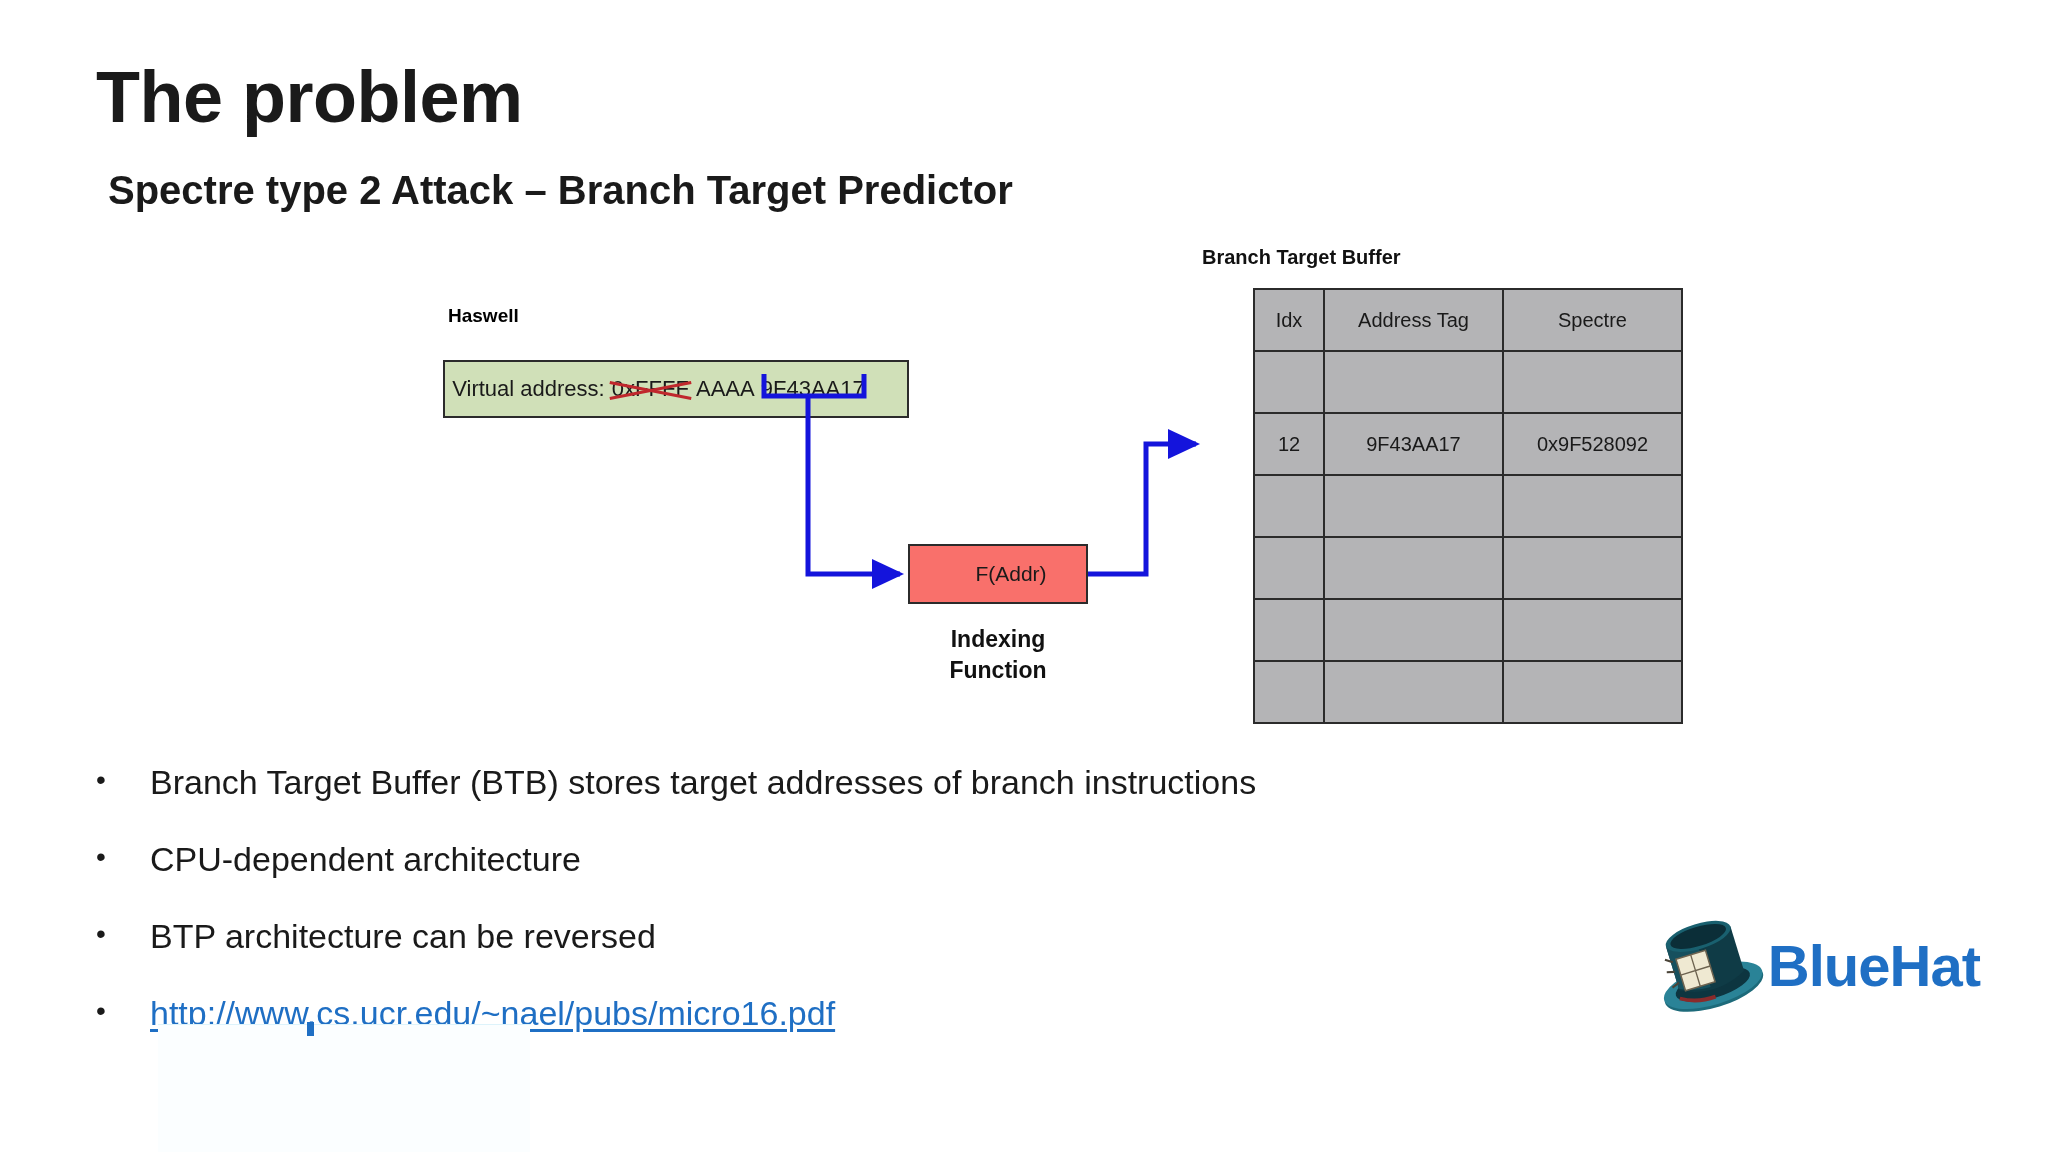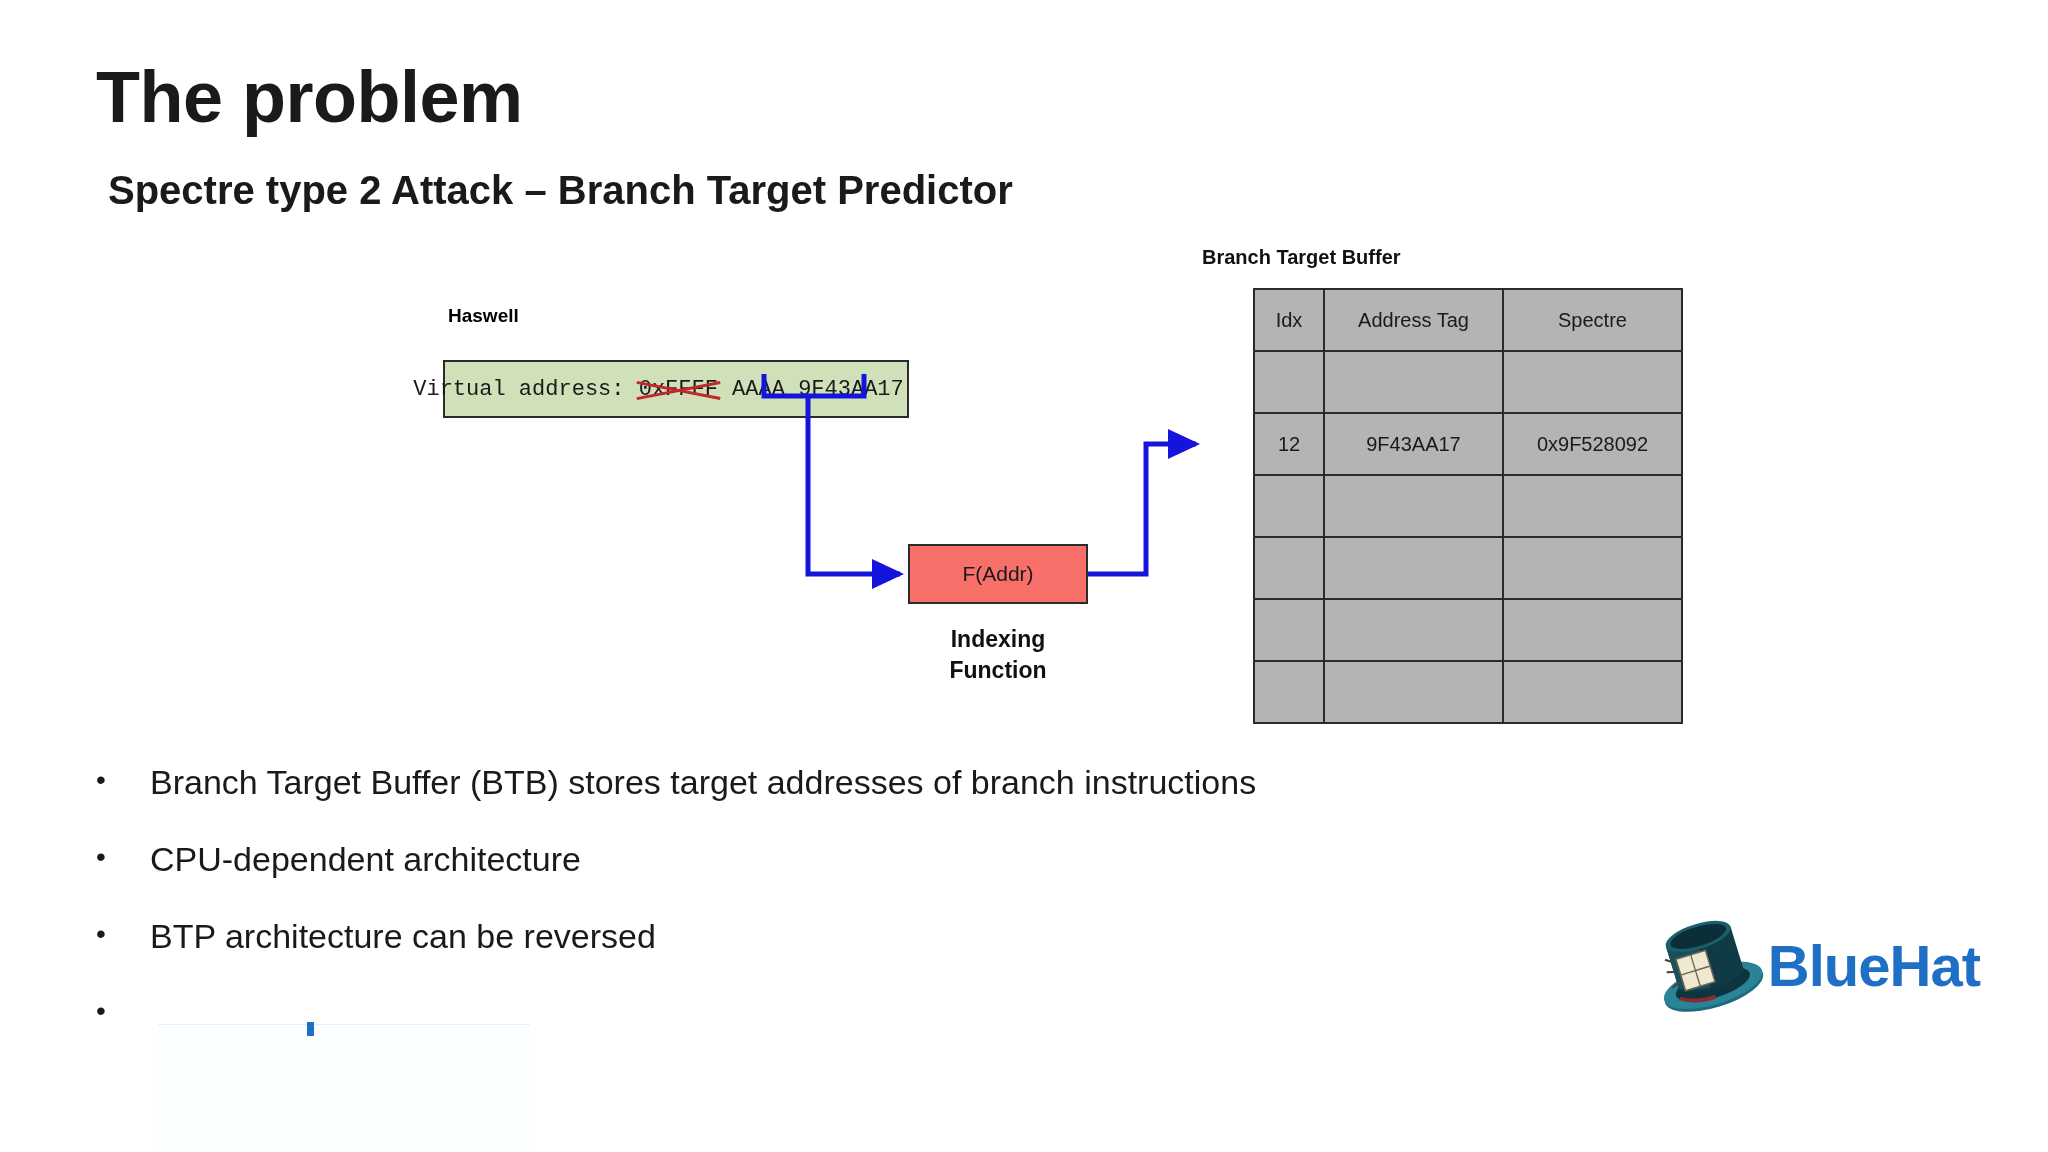--- a/index.html
+++ b/index.html
@@ -77,21 +77,20 @@
     top: 360px;
     width: 431px;
     height: 58px;
     display: flex;
     align-items: center;
     justify-content: center;
     font-size: 22px;
     color: #1a1a1a;
     white-space: nowrap;
     letter-spacing: 0px;
-    font-family: Liberation Mono, monospace;
   }
   .addr-strike {
     position: relative;
     display: inline-block;
     padding: 0 1px;
   }
   .addr-strike::before,
   .addr-strike::after {
     content: "";
     position: absolute;
@@ -119,20 +118,21 @@
     position: absolute;
     left: 908px;
     top: 544px;
     width: 180px;
     height: 60px;
     display: flex;
     align-items: center;
     justify-content: center;
     font-size: 21px;
     color: #1a1a1a;
+    padding-left: 13px;
   }
   .lbl-indexing {
     position: absolute;
     left: 908px;
     top: 624px;
     width: 180px;
     text-align: center;
     font-size: 23px;
     font-weight: 700;
     line-height: 1.35;
@@ -344,20 +344,21 @@
     <div class="bullet-row">
       <span class="bullet-dot">•</span>
       <span>CPU-dependent architecture</span>
     </div>
     <div class="bullet-row">
       <span class="bullet-dot">•</span>
       <span>BTP architecture can be reversed</span>
     </div>
     <div class="bullet-row">
       <span class="bullet-dot">•</span>
+      <span class="bullet-link">http://www.cs.ucr.edu/~nael/pubs/micro16.pdf</span>
     </div>
   </div>
 
 <div class="ghost-panel"></div>
 <div class="ghost-caret"></div>
 
 <div id="bluehat-logo">
   <svg width="118" height="110" viewBox="0 0 118 110" xmlns="http://www.w3.org/2000/svg">
     <g transform="rotate(-17 59 55)">
       <ellipse cx="59" cy="80" rx="53" ry="20" fill="#1d6a7a"></ellipse>

